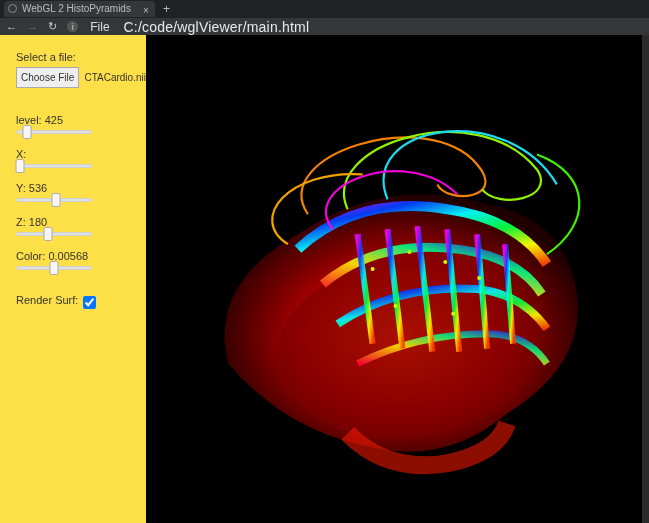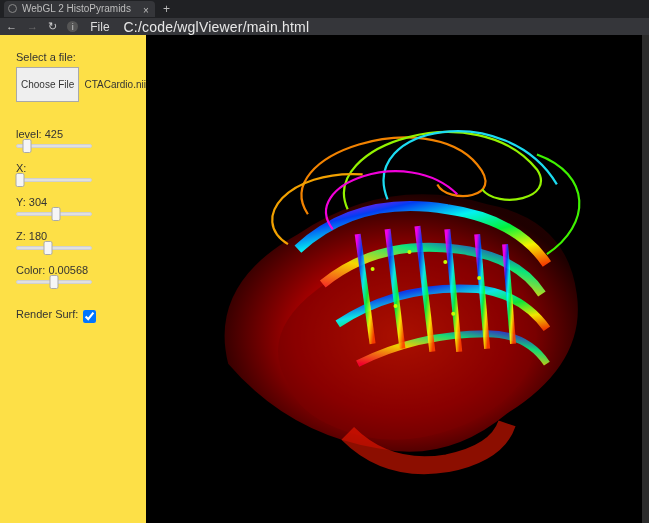--- a/index.html
+++ b/index.html
@@ -49,21 +49,21 @@
     background:#fde047;
   }
   .sidebar {
     width:146px; padding:16px 10px 0 16px;
     font-size:11px; color:#333;
     flex-shrink:0;
   }
   .sidebar .group { margin-bottom:14px; }
   .filebtn {
     font:10px Arial; border:1px solid #a9a9a9; background:#efefef;
-    padding:11px 4px; display:inline-block; vertical-align:middle;
+    padding:4px 4px; display:inline-block; vertical-align:middle;
   }
   .filelabel { font-size:10px; margin-left:2px; vertical-align:middle;}
   .ctrl-label { display:block; margin-bottom:4px; }
   .slider-wrap { position:relative; width:76px; }
   .slider-track {
     width:76px; height:4px; background:#e0e0e0; border:1px solid #d0d0d0;
     position:relative; border-radius:2px;
   }
   .slider-thumb {
     position:absolute; top:-5px; width:9px; height:14px;
@@ -135,21 +135,21 @@
       </span>
       <div class="slider-wrap">
         <div class="slider-track"></div>
         <div class="slider-thumb" style="left:5%"></div>
       </div>
     </div>
 
     <div class="group">
       <span class="ctrl-label">
         <span>Y:</span>
-        <span>304</span>
+        <span>536</span>
       </span>
       <div class="slider-wrap">
         <div class="slider-track"></div>
         <div class="slider-thumb" style="left:52%"></div>
       </div>
     </div>
 
     <div class="group">
       <span class="ctrl-label">
         <span>Z:</span>

